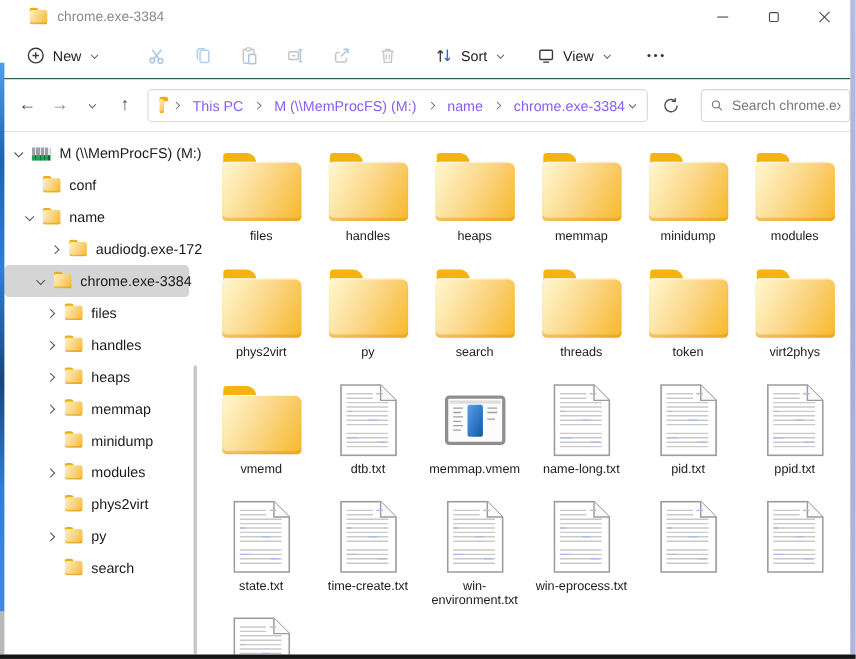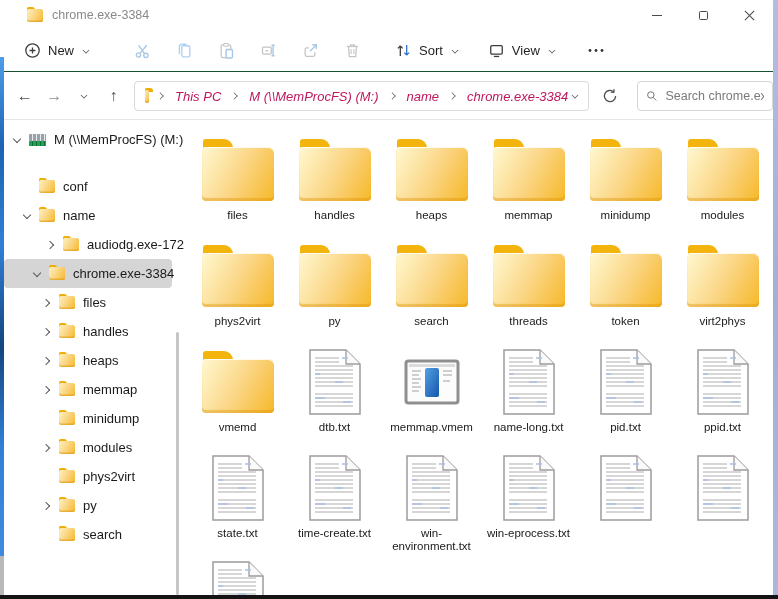--- a/index.html
+++ b/index.html
@@ -40,21 +40,21 @@
   .chev.small { transform:scale(.8); }
 
   
   .addressbar { position:absolute; top:73px; left:0; right:5px; height:47px; background:#fff;
     border-bottom:1px solid #e5e5e5; display:flex; align-items:center; padding-left:10px; }
   .navbtn { width:30px; height:30px; display:flex; align-items:center; justify-content:center;
     font-size:16px; color:#4f4f4f; }
   .navbtn.dim { color:#8d8d8d; }
   .crumbbar { width:455px; height:30px; border:1px solid #d9d9d9; border-radius:4px; background:#fff;
     display:flex; align-items:center; padding:0 8px 0 10px; margin-left:6px; font-size:13px; }
-  .crumb { padding:2px 2px; white-space:nowrap; color:#be185d;font-style:italic; }
+  .crumb { padding:2px 2px; white-space:nowrap; color:#8b5cf6; }
   .crumb-sep { margin:0 7px; transform:scale(.85) rotate(0deg); }
   .crumb-sep::before { border-color:#6a6a6a; }
   .crumbbar .tail { margin-left:auto; }
   .refresh-btn { width:34px; display:flex; justify-content:center; margin-left:4px; }
   .searchbox { width:138px; height:30px; border:1px solid #d5d5d5; border-radius:4px; background:#fff;
     display:flex; align-items:center; padding:0 8px; margin-left:10px; }
   .searchbox input { border:0; outline:0; width:100%; font-size:12.5px; margin-left:8px;
     font-family:"Liberation Sans",sans-serif; color:#1a1a1a; background:transparent; }
   .searchbox input::placeholder { color:#7a7a7a; }
 
@@ -238,21 +238,21 @@
     <input type="text" placeholder="Search chrome.ex..." style="">
   </div>
 </div>
 
 <div class="sidebar">
   <div class="trow" style="padding-left: 8px;">
       <span class="chev texp open"></span>
       <span class="ticon drive-icon"></span>
       <span class="tlabel">M (\\MemProcFS) (M:)</span>
     </div>
-    <div class="trow" style="padding-left: 18px; margin-top: 18px;">
+    <div class="trow" style="padding-left: 18px;">
       <span class="chev texp hidden"></span>
       <span class="ticon folder-sm"></span>
       <span class="tlabel">conf</span>
     </div>
     <div class="trow" style="padding-left: 18px;">
       <span class="chev texp open"></span>
       <span class="ticon folder-sm"></span>
       <span class="tlabel">name</span>
     </div>
     <div class="trow" style="padding-left: 42px;">

